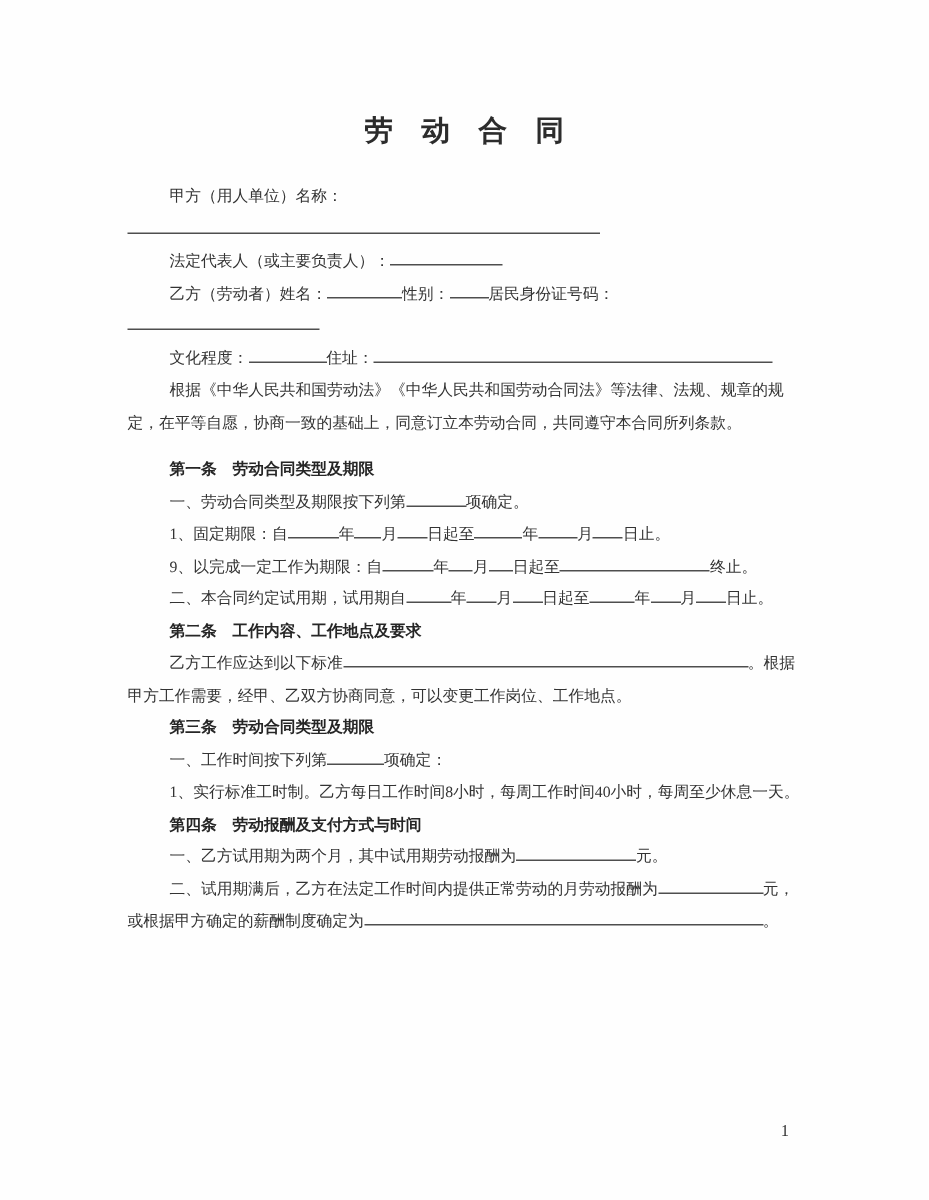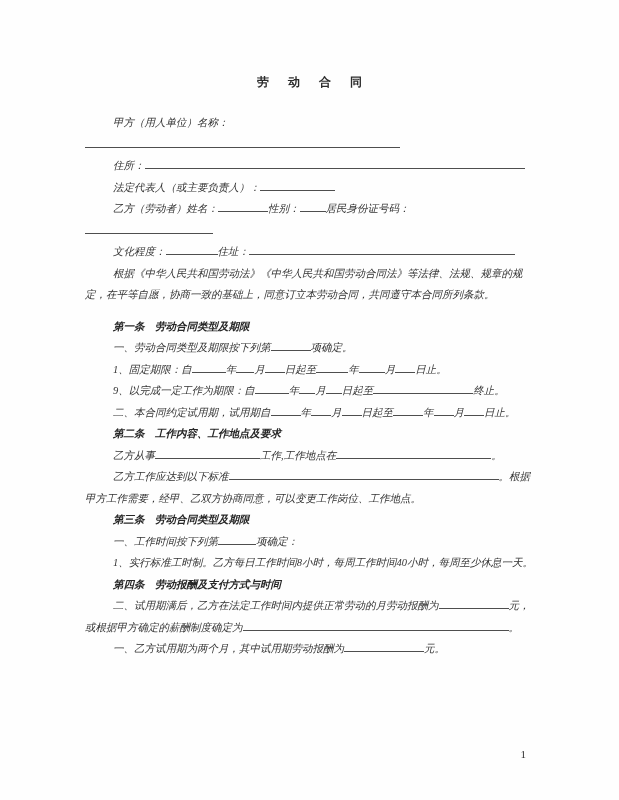--- a/index.html
+++ b/index.html
@@ -13,37 +13,36 @@
     height: 800px;
     background: #fefefe;
     overflow: hidden;
     font-family: "Liberation Serif", "DejaVu Serif", serif;
     color: #333333;
   }
   .doc-title {
     margin: 74px 0 21px 0;
     text-align: center;
     font-family: "Liberation Sans", "DejaVu Sans", sans-serif;
-    font-size: 12px;
+    font-size: 19px;
     font-weight: bold;
     letter-spacing: 19px;
     text-indent: 19px;
     color: #2c2c2c;
   }
   .content {
     margin: 0 82px 0 85px;
     font-size: 10.5px;
     line-height: 21.5px;
     text-align: left;
   }
   .content p {
     margin: 0;
     padding: 0;
     text-indent: 28px;
-    font-style: italic;
   }
   .content p.heading {
     font-family: "Liberation Sans", "DejaVu Sans", sans-serif;
     font-weight: bold;
     color: #262626;
   }
   .blank {
     display: inline-block;
     height: 12px;
     border-bottom: 1px solid #4e4e4e;
@@ -60,35 +59,33 @@
     color: #333333;
   }
 </style>
 </head>
 <body>
 
 <div class="page">
   <h1 class="doc-title">劳动合同</h1>
   <div class="content">
       <p class="body"><span>甲方（用人单位）名称：</span><span class="blank" style="width: 315px;"></span></p>
-      <p class="body"><span>住所：</span><span class="blank" style="width: 380px;"></span></p>
       <p class="body"><span>法定代表人（或主要负责人）：</span><span class="blank" style="width: 75px;"></span></p>
       <p class="body"><span>乙方（劳动者）姓名：</span><span class="blank" style="width: 50px;"></span><span>性别：</span><span class="blank" style="width: 26px;"></span><span>居民身份证号码：</span><span class="blank" style="width: 128px;"></span></p>
       <p class="body"><span>文化程度：</span><span class="blank" style="width: 52px;"></span><span>住址：</span><span class="blank" style="width: 266px;"></span></p>
       <p class="body"><span>根据《中华人民共和国劳动法》《中华人民共和国劳动合同法》等法律、法规、规章的规定，在平等自愿，协商一致的基础上，同意订立本劳动合同，共同遵守本合同所列条款。</span></p>
       <div class="spacer"></div>
       <p class="heading"><span>第一条　劳动合同类型及期限</span></p>
       <p class="body"><span>一、劳动合同类型及期限按下列第</span><span class="blank" style="width: 40px;"></span><span>项确定。</span></p>
       <p class="body"><span>1、固定期限：自</span><span class="blank" style="width: 34px;"></span><span>年</span><span class="blank" style="width: 18px;"></span><span>月</span><span class="blank" style="width: 20px;"></span><span>日起至</span><span class="blank" style="width: 32px;"></span><span>年</span><span class="blank" style="width: 26px;"></span><span>月</span><span class="blank" style="width: 20px;"></span><span>日止。</span></p>
       <p class="body"><span>9、以完成一定工作为期限：自</span><span class="blank" style="width: 34px;"></span><span>年</span><span class="blank" style="width: 16px;"></span><span>月</span><span class="blank" style="width: 16px;"></span><span>日起至</span><span class="blank" style="width: 100px;"></span><span>终止。</span></p>
       <p class="body"><span>二、本合同约定试用期，试用期自</span><span class="blank" style="width: 30px;"></span><span>年</span><span class="blank" style="width: 20px;"></span><span>月</span><span class="blank" style="width: 20px;"></span><span>日起至</span><span class="blank" style="width: 30px;"></span><span>年</span><span class="blank" style="width: 20px;"></span><span>月</span><span class="blank" style="width: 20px;"></span><span>日止。</span></p>
       <p class="heading"><span>第二条　工作内容、工作地点及要求</span></p>
-      <p class="body"><span>乙方从事</span><span class="blank" style="width: 105px;"></span><span>工作,工作地点在</span><span class="blank" style="width: 155px;"></span><span>。</span></p>
       <p class="body"><span>乙方工作应达到以下标准</span><span class="blank" style="width: 270px;"></span><span>。根据甲方工作需要，经甲、乙双方协商同意，可以变更工作岗位、工作地点。</span></p>
       <p class="heading"><span>第三条　劳动合同类型及期限</span></p>
       <p class="body"><span>一、工作时间按下列第</span><span class="blank" style="width: 38px;"></span><span>项确定：</span></p>
       <p class="body"><span>1、实行标准工时制。乙方每日工作时间8小时，每周工作时间40小时，每周至少休息一天。</span></p>
       <p class="heading"><span>第四条　劳动报酬及支付方式与时间</span></p>
+      <p class="body"><span>一、乙方试用期为两个月，其中试用期劳动报酬为</span><span class="blank" style="width: 80px;"></span><span>元。</span></p>
       <p class="body"><span>二、试用期满后，乙方在法定工作时间内提供正常劳动的月劳动报酬为</span><span class="blank" style="width: 70px;"></span><span>元，或根据甲方确定的薪酬制度确定为</span><span class="blank" style="width: 266px;"></span><span>。</span></p>
-      <p class="body"><span>一、乙方试用期为两个月，其中试用期劳动报酬为</span><span class="blank" style="width: 80px;"></span><span>元。</span></p>
     </div>
   <div class="page-number">1</div>
 </div>
 
 </body></html>

